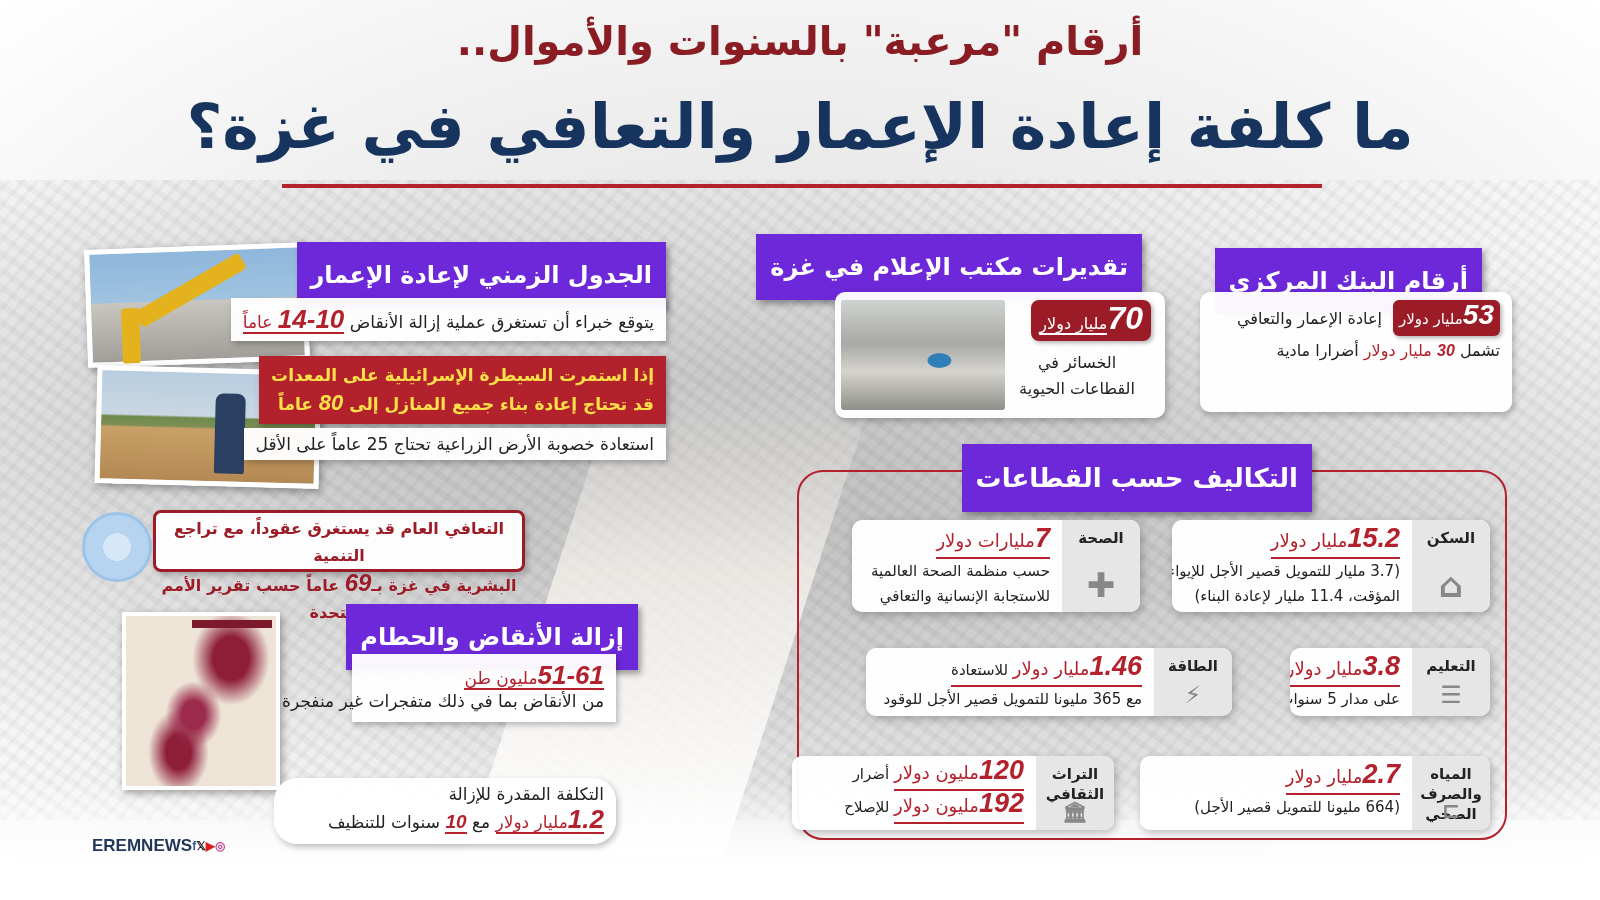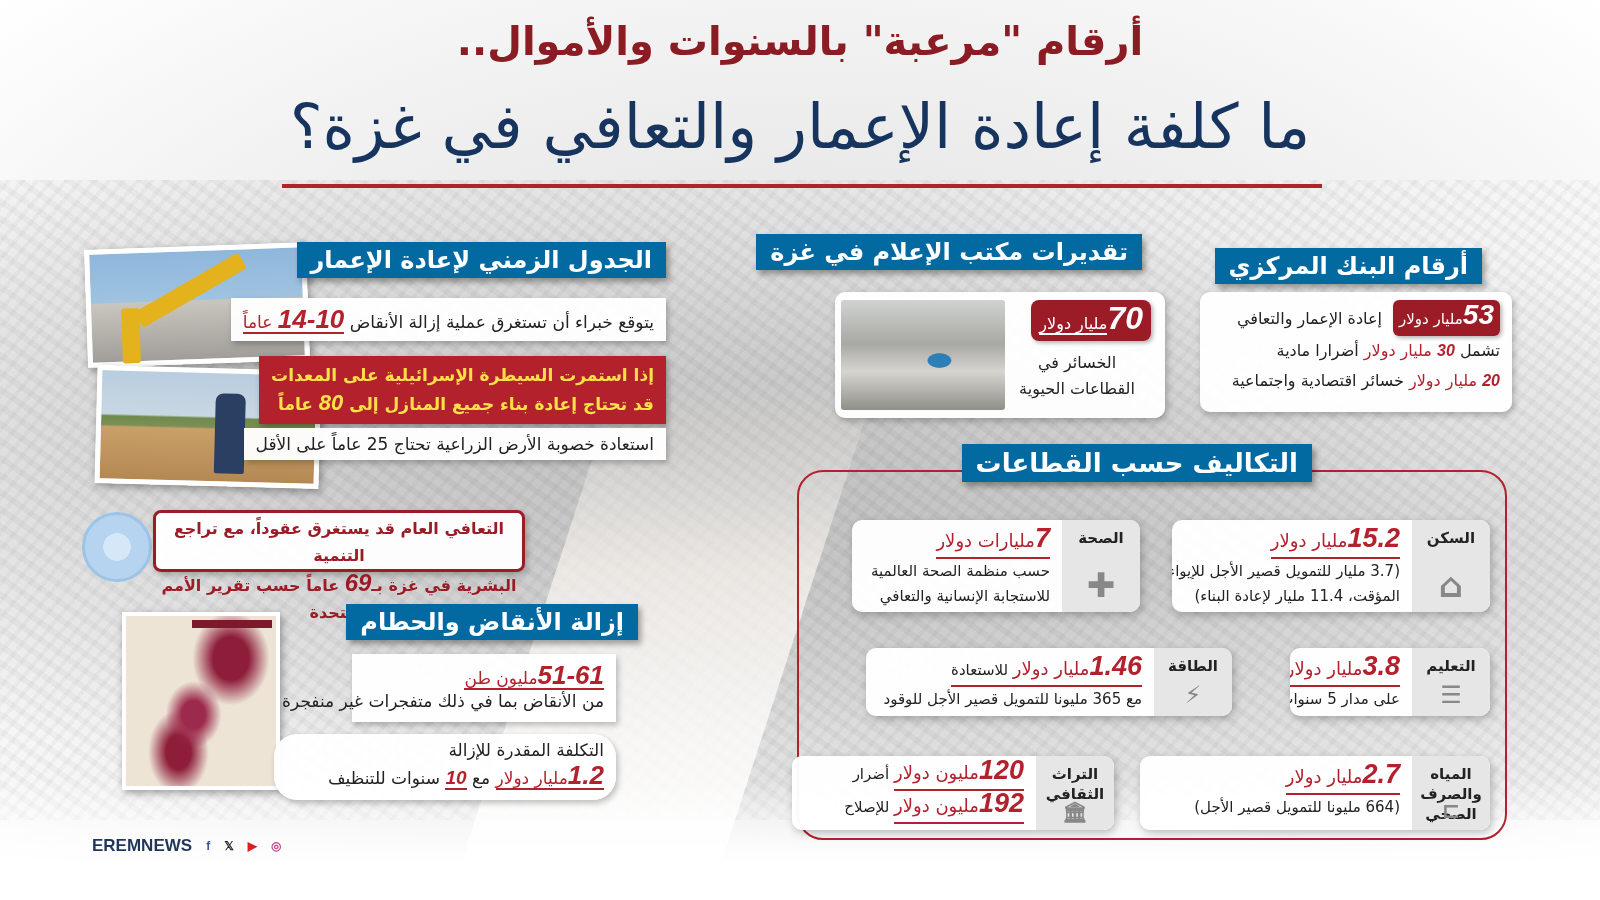--- a/index.html
+++ b/index.html
@@ -32,31 +32,31 @@
   }
 
   
   .subtitle {
     position: absolute; top: 18px; left: 0; width: 1600px; text-align: center;
     font-family: "DejaVu Sans", sans-serif; font-weight: bold; font-size: 40px;
     color: #8a1c24;
   }
   .title {
     position: absolute; top: 90px; left: 0; width: 1600px; text-align: center;
-    font-family: "DejaVu Sans", sans-serif; font-weight: normal; font-size: 62px;
+    font-family: "DejaVu Sans", sans-serif; font-weight: bold; font-size: 62px;
     color: #17345e;
   }
   .title-rule {
     position: absolute; top: 184px; left: 282px; width: 1040px; height: 4px; background: #b3212d;
   }
 
   
   .sec-head {
-    position: absolute; background: #0369a1; color: #fff; font-weight: bold;
-    font-size: 24px; padding: 4px 14px; white-space: nowrap;
+    position: absolute; background: #6d28d9; color: #fff; font-weight: bold;
+    font-size: 24px; padding: 19px 14px; white-space: nowrap;
     box-shadow: 3px 4px 6px rgba(0,0,0,0.35);
   }
 
   .card {
     position: absolute; background: rgba(255,255,255,0.96);
     border-radius: 10px; box-shadow: 2px 3px 7px rgba(0,0,0,0.25);
   }
   .red { color: #b3212d; }
   .bignum { font-style: italic; font-weight: bold; color: #b3212d; font-family: "Liberation Sans", sans-serif; }
   .ul { border-bottom: 2px solid #b3212d; }
@@ -152,21 +152,21 @@
     font-size: 15px; font-weight: bold; color: #222; line-height: 20px;
   }
   .sector .side .ico { position: absolute; left: 10px; right: 10px; bottom: 6px; height: 42px; color: #888; font-size: 34px; line-height: 42px; text-align: center; }
   .sector .body { position: absolute; right: 90px; top: 6px; left: 10px; font-size: 15px; color: #222; line-height: 25px; }
   .sector .head { display: inline-block; padding-bottom: 2px; border-bottom: 2px solid #b3212d; white-space: nowrap; }
   .sector .head .n { font-size: 27px; font-style: italic; font-weight: bold; color: #b3212d; font-family: "Liberation Sans", sans-serif; }
   .sector .head .u { font-size: 18px; color: #b3212d; }
   .sector .line { white-space: nowrap; }
 
   
-  .footer { position: absolute; left: 92px; top: 836px; direction: ltr; display: flex; align-items: center; gap: 14px; }
+  .footer { position: absolute; left: 92px; top: 836px; direction: ltr; display: flex; align-items: center; }
   .brand { font-family: "Liberation Sans", sans-serif; font-weight: bold; font-size: 17px; color: #1f3559; }
   .soc { font-size: 12px; font-family: "Liberation Sans", sans-serif; font-weight: bold; }
 </style>
 </head>
 <body>
 
 <div class="bg-texture"></div>
 <div class="road"></div>
 <div class="fade-bottom"></div>
 
@@ -179,25 +179,20 @@
   <div class="cb-line">
     <span class="cb-badge"><span class="n">53</span><span class="u">مليار دولار</span></span>
     <span>إعادة الإعمار والتعافي</span>
   </div>
   <div class="cb-line">
     <span>تشمل</span>
     <span class="bignum">30</span>
     <span class="red">مليار دولار</span>
     <span>أضرارا مادية</span>
   </div>
-  <div class="cb-line">
-    <span class="bignum">20</span>
-    <span class="red">مليار دولار</span>
-    <span>خسائر اقتصادية واجتماعية</span>
-  </div>
 </div>
 
 <div class="sec-head" style="right:458px; top:234px;">تقديرات مكتب الإعلام في غزة</div>
 <div class="card mo-card">
   <div class="mo-photo"></div>
   <div class="mo-badge">
     <span class="n">70</span><span class="u">مليار دولار</span>
   </div>
   <div class="mo-text">
     <div>الخسائر في</div>
@@ -234,21 +229,21 @@
 </div>
 
 <div class="debris-map">
     <div class="hdr"></div>
   </div>
 <div class="sec-head" style="right:962px; top:604px;">إزالة الأنقاض والحطام</div>
 <div class="deb-card" style="right:984px; top:654px; width:264px; height:68px;">
   <div><span class="ul"><span class="bignum" style="font-size:26px;">51-61</span><span class="red">مليون طن</span></span></div>
   <div>من الأنقاض بما في ذلك متفجرات غير منفجرة</div>
 </div>
-<div class="deb-card" style="right:984px; top:734px; width:342px; height:66px;border-radius:23px;">
+<div class="deb-card" style="right:984px; top:778px; width:342px; height:66px;border-radius:23px;">
   <div>التكلفة المقدرة للإزالة</div>
   <div>
     <span class="ul"><span class="bignum" style="font-size:26px;">1.2</span><span class="red">مليار دولار</span></span>
     <span>مع</span>
     <span class="ul bignum" style="font-size:19px;">10</span>
     <span>سنوات للتنظيف</span>
   </div>
 </div>
 
 <div class="sector-frame"></div>

